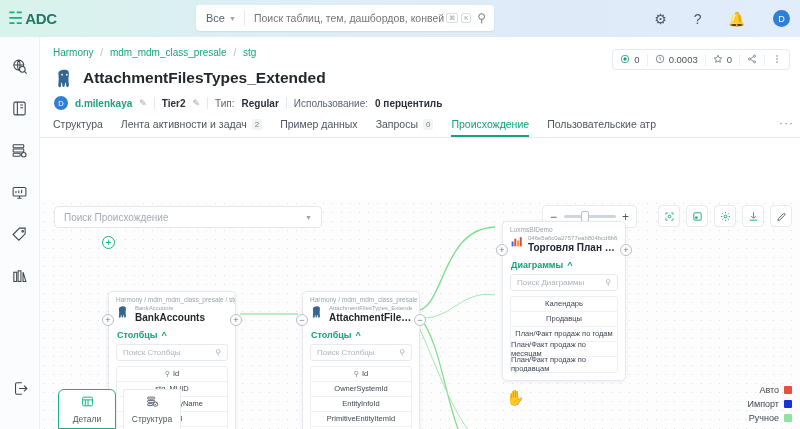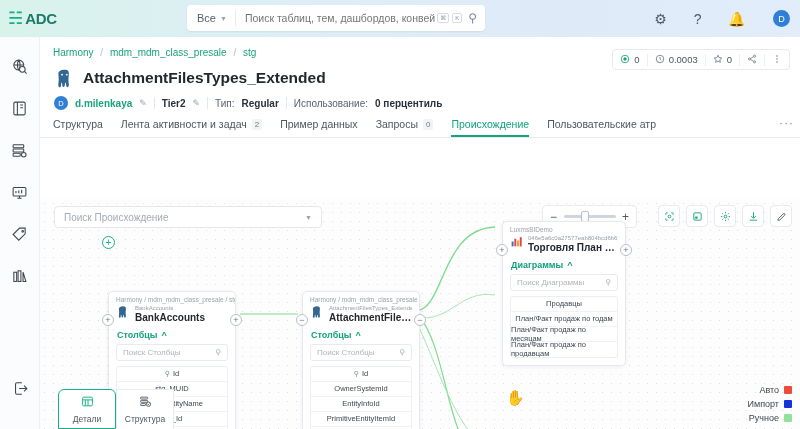--- a/index.html
+++ b/index.html
@@ -13,21 +13,21 @@
   
   .topbar {
     position:absolute; top:0; left:0; width:800px; height:37px;
     background:linear-gradient(90deg,#d8f3ea 0%, #ddeef7 35%, #dfeaf8 70%, #e2edfb 100%);
     display:flex; align-items:center; z-index:30;
   }
   .logo { width:62px; display:flex; align-items:center; padding-left:8px; gap:2px; }
   .logo-mark { color:#16b085; font-size:17px; line-height:1; }
   .logo-text { font-weight:bold; font-size:15px; color:#1d7a66; letter-spacing:-.3px; }
   .searchwrap {
-    position:absolute; left:187px; top:5px; width:298px; height:26px;
+    position:absolute; left:196px; top:5px; width:298px; height:26px;
     background:#fff; border-radius:4px; display:flex; align-items:center;
     box-shadow:0 1px 2px rgba(0,0,0,.07);
   }
   .scope { display:flex; align-items:center; gap:4px; padding:0 8px 0 10px;
     color:#55606e; font-size:11px; border-right:1px solid #e6e9ed; height:16px; }
   .caret { font-size:7px; color:#9aa3ad; }
   .search-input { flex:1; border:0; outline:none; font-size:10.5px; color:#9aa3ad;
     padding-left:9px; background:transparent; font-family:"Liberation Sans",sans-serif; }
   .kbd { border:1px solid #d8dde3; border-radius:2px; font-size:6px; color:#8b949e;
     padding:1px 2px; margin-right:3px; line-height:1; }
@@ -112,21 +112,21 @@
     font-size:8px; color:#aeb5bc; }
   .cols { margin:0 7px; border:1px solid #eceff2; border-radius:3px; overflow:hidden; }
   .col { height:15px; display:flex; align-items:center; justify-content:center; gap:3px;
     font-size:7.5px; color:#3f4750; border-bottom:1px solid #f0f2f5; cursor:pointer; }
   .col:last-child { border-bottom:0; }
   .col .ci { color:#7d8892; font-size:7px; }
   .handle { position:absolute; width:12px; height:12px; border-radius:50%; background:#fff;
     border:1px solid #b9c0c7; color:#6d767f; font-size:9px; line-height:1;
     display:flex; align-items:center; justify-content:center; cursor:pointer; }
   
-  .bpanel { position:absolute; left:18px; bottom:0; display:flex; z-index:20; }
+  .bpanel { position:absolute; left:18px; bottom:0; display:flex; z-index:20;gap:7px; }
   .bp-tab { width:58px; height:40px; background:#fff; display:flex; flex-direction:column;
     align-items:center; justify-content:center; gap:3px; font-size:8.5px; color:#4e5862;
     border:1px solid #e8ebee; border-bottom:0; cursor:pointer; }
   .bp-tab.active { border:1.5px solid #17b187; border-radius:6px 6px 0 0; color:#2a3views; }
   .bp-tab.active .bi { color:#17b187; }
   .bi { font-size:13px; color:#5b646d; }
   
   .legend { position:absolute; right:8px; bottom:6px; display:flex; flex-direction:column;
     gap:4px; align-items:flex-end; font-size:9px; color:#3f4750; }
   .lrow { display:flex; align-items:center; gap:5px; }
@@ -486,20 +486,23 @@
       <div class="sec-head">
         <span>Диаграммы</span>
         <span>^</span>
       </div>
       <div class="node-search">
         <span>Поиск Диаграммы</span>
         <span>⚲</span>
       </div>
       <div class="cols">
         <div class="col">
+          <span>Календарь</span>
+        </div>
+        <div class="col">
           <span>Продавцы</span>
         </div>
         <div class="col">
           <span>План/Факт продаж по годам</span>
         </div>
         <div class="col">
           <span>План/Факт продаж по месяцам</span>
         </div>
         <div class="col">
           <span>План/Факт продаж по продавцам</span>

